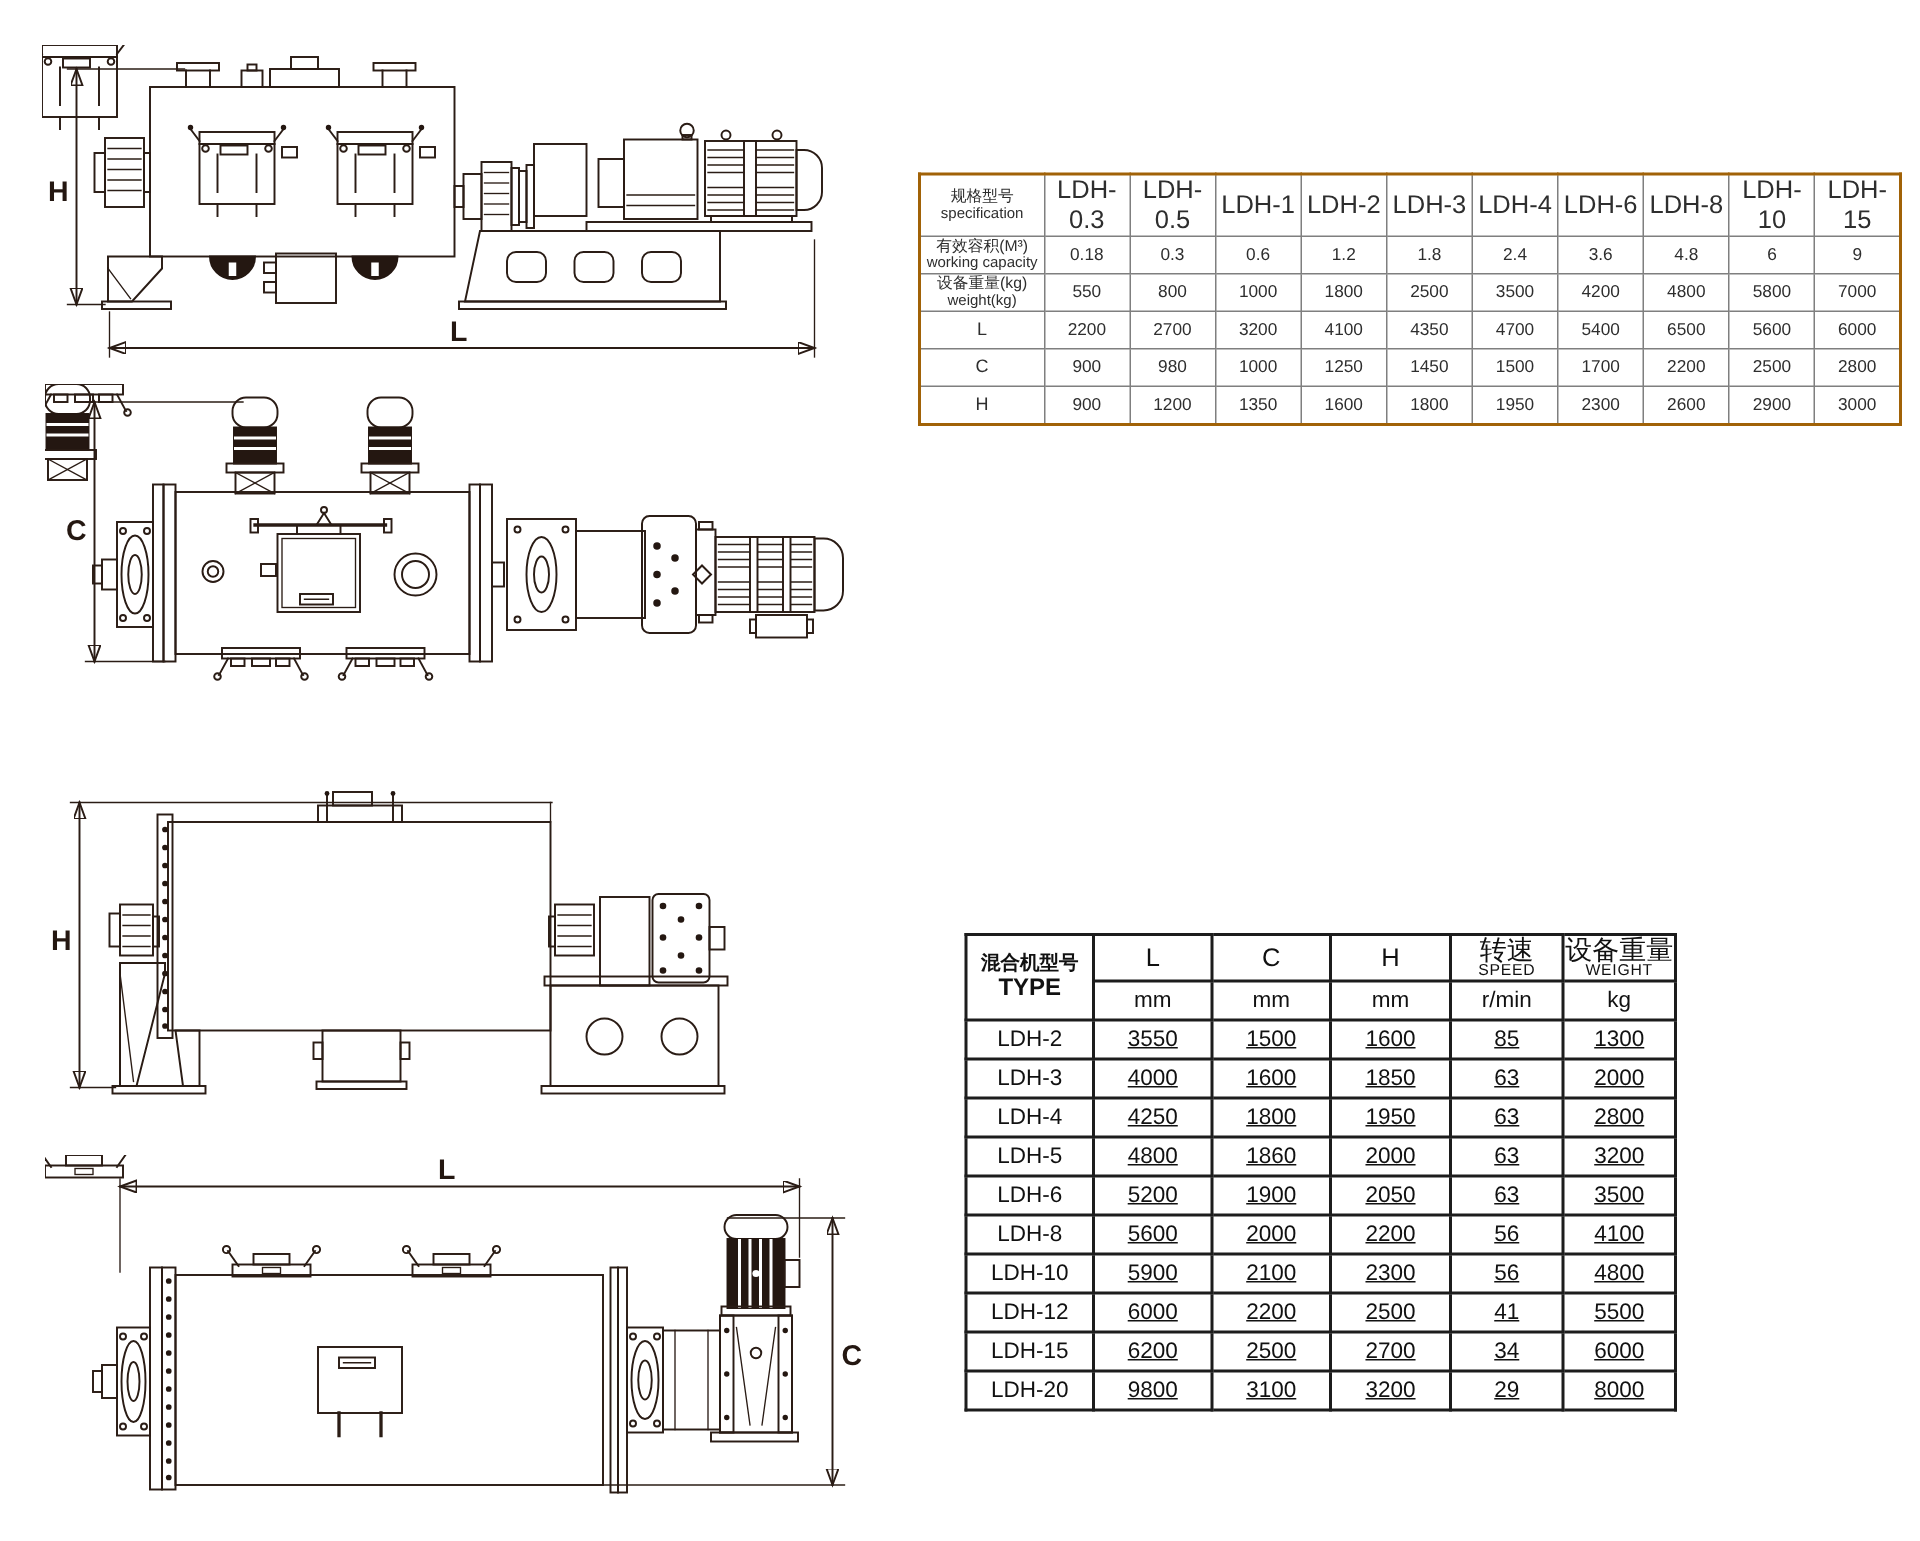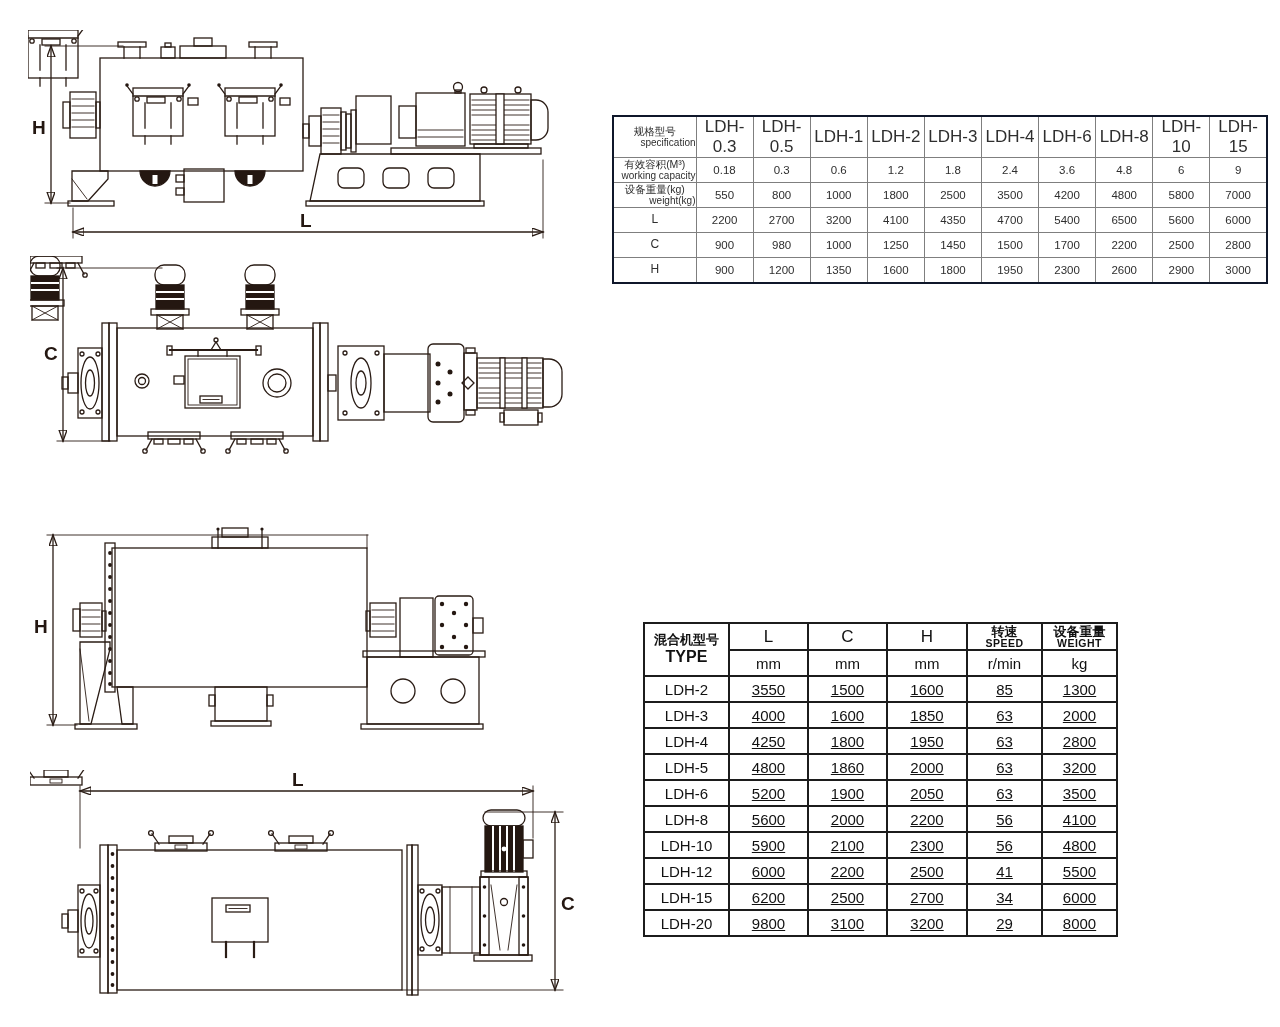--- a/index.html
+++ b/index.html
@@ -12,37 +12,37 @@
       fill:none;stroke:#2a1c15;stroke-width:1.3;stroke-linecap:square;}
   .d .f{fill:#241711;stroke:#241711;}
   .d .w{fill:#ffffff;stroke:none;}
   .d .thin{stroke-width:0.9;}
   .d .thick{stroke-width:2.2;}
   .d .dot{fill:#241711;stroke:none;}
   .d text{fill:#241711;stroke:none;font-family:"Liberation Sans",sans-serif;
           font-weight:bold;font-size:19px;}
 
   
-  #t1{border-collapse:collapse;table-layout:fixed;width:654px;border:2px solid #0f172a;}
+  #t1{border-collapse:collapse;table-layout:fixed;width:654px;border:2px solid #a16207;}
   #t1 td{border:1px solid #7f7f7f;height:24px;text-align:center;vertical-align:middle;
          color:#2e2e2e;padding:0;font-size:11.5px;}
   #t1 td.lab{font-size:10.5px;line-height:1.1;}
-  #t1 td.lab .en{font-size:10px;text-align:right;}
+  #t1 td.lab .en{font-size:10px;}
   #t1 td.mod{font-size:17px;}
   #t1 td.lab.single{font-size:12px;}
 
   
   #t2{border-collapse:collapse;table-layout:fixed;width:473px;border:2.5px solid #1c1c1c;margin-left:30px;}
   #t2 td{border:2px solid #1c1c1c;text-align:center;vertical-align:middle;color:#111;
          padding:0;}
   #t2 .t2corner{font-size:13px;font-weight:bold;line-height:1.15;}
   #t2 .t2corner .en{font-size:16px;}
   #t2 .colhead{height:25px;font-size:17px;line-height:1.0;}
-  #t2 .colhead .zh{font-size:13px;font-weight:bold;text-align:center;}
-  #t2 .colhead .s{font-size:10.5px;font-weight:bold;letter-spacing:0.5px;}
+  #t2 .colhead .zh{font-size:18px;font-weight:normal;text-align:center;}
+  #t2 .colhead .s{font-size:10.5px;font-weight:normal;letter-spacing:0.5px;}
   #t2 .unit{height:24px;font-size:15px;}
   #t2 .t2type{font-size:15px;}
   #t2 .t2val{font-size:15px;text-decoration:underline;}
   #t2 tr.data td{height:24px;}
 </style>
 </head>
 <body>
 
 <div id="page">
 

